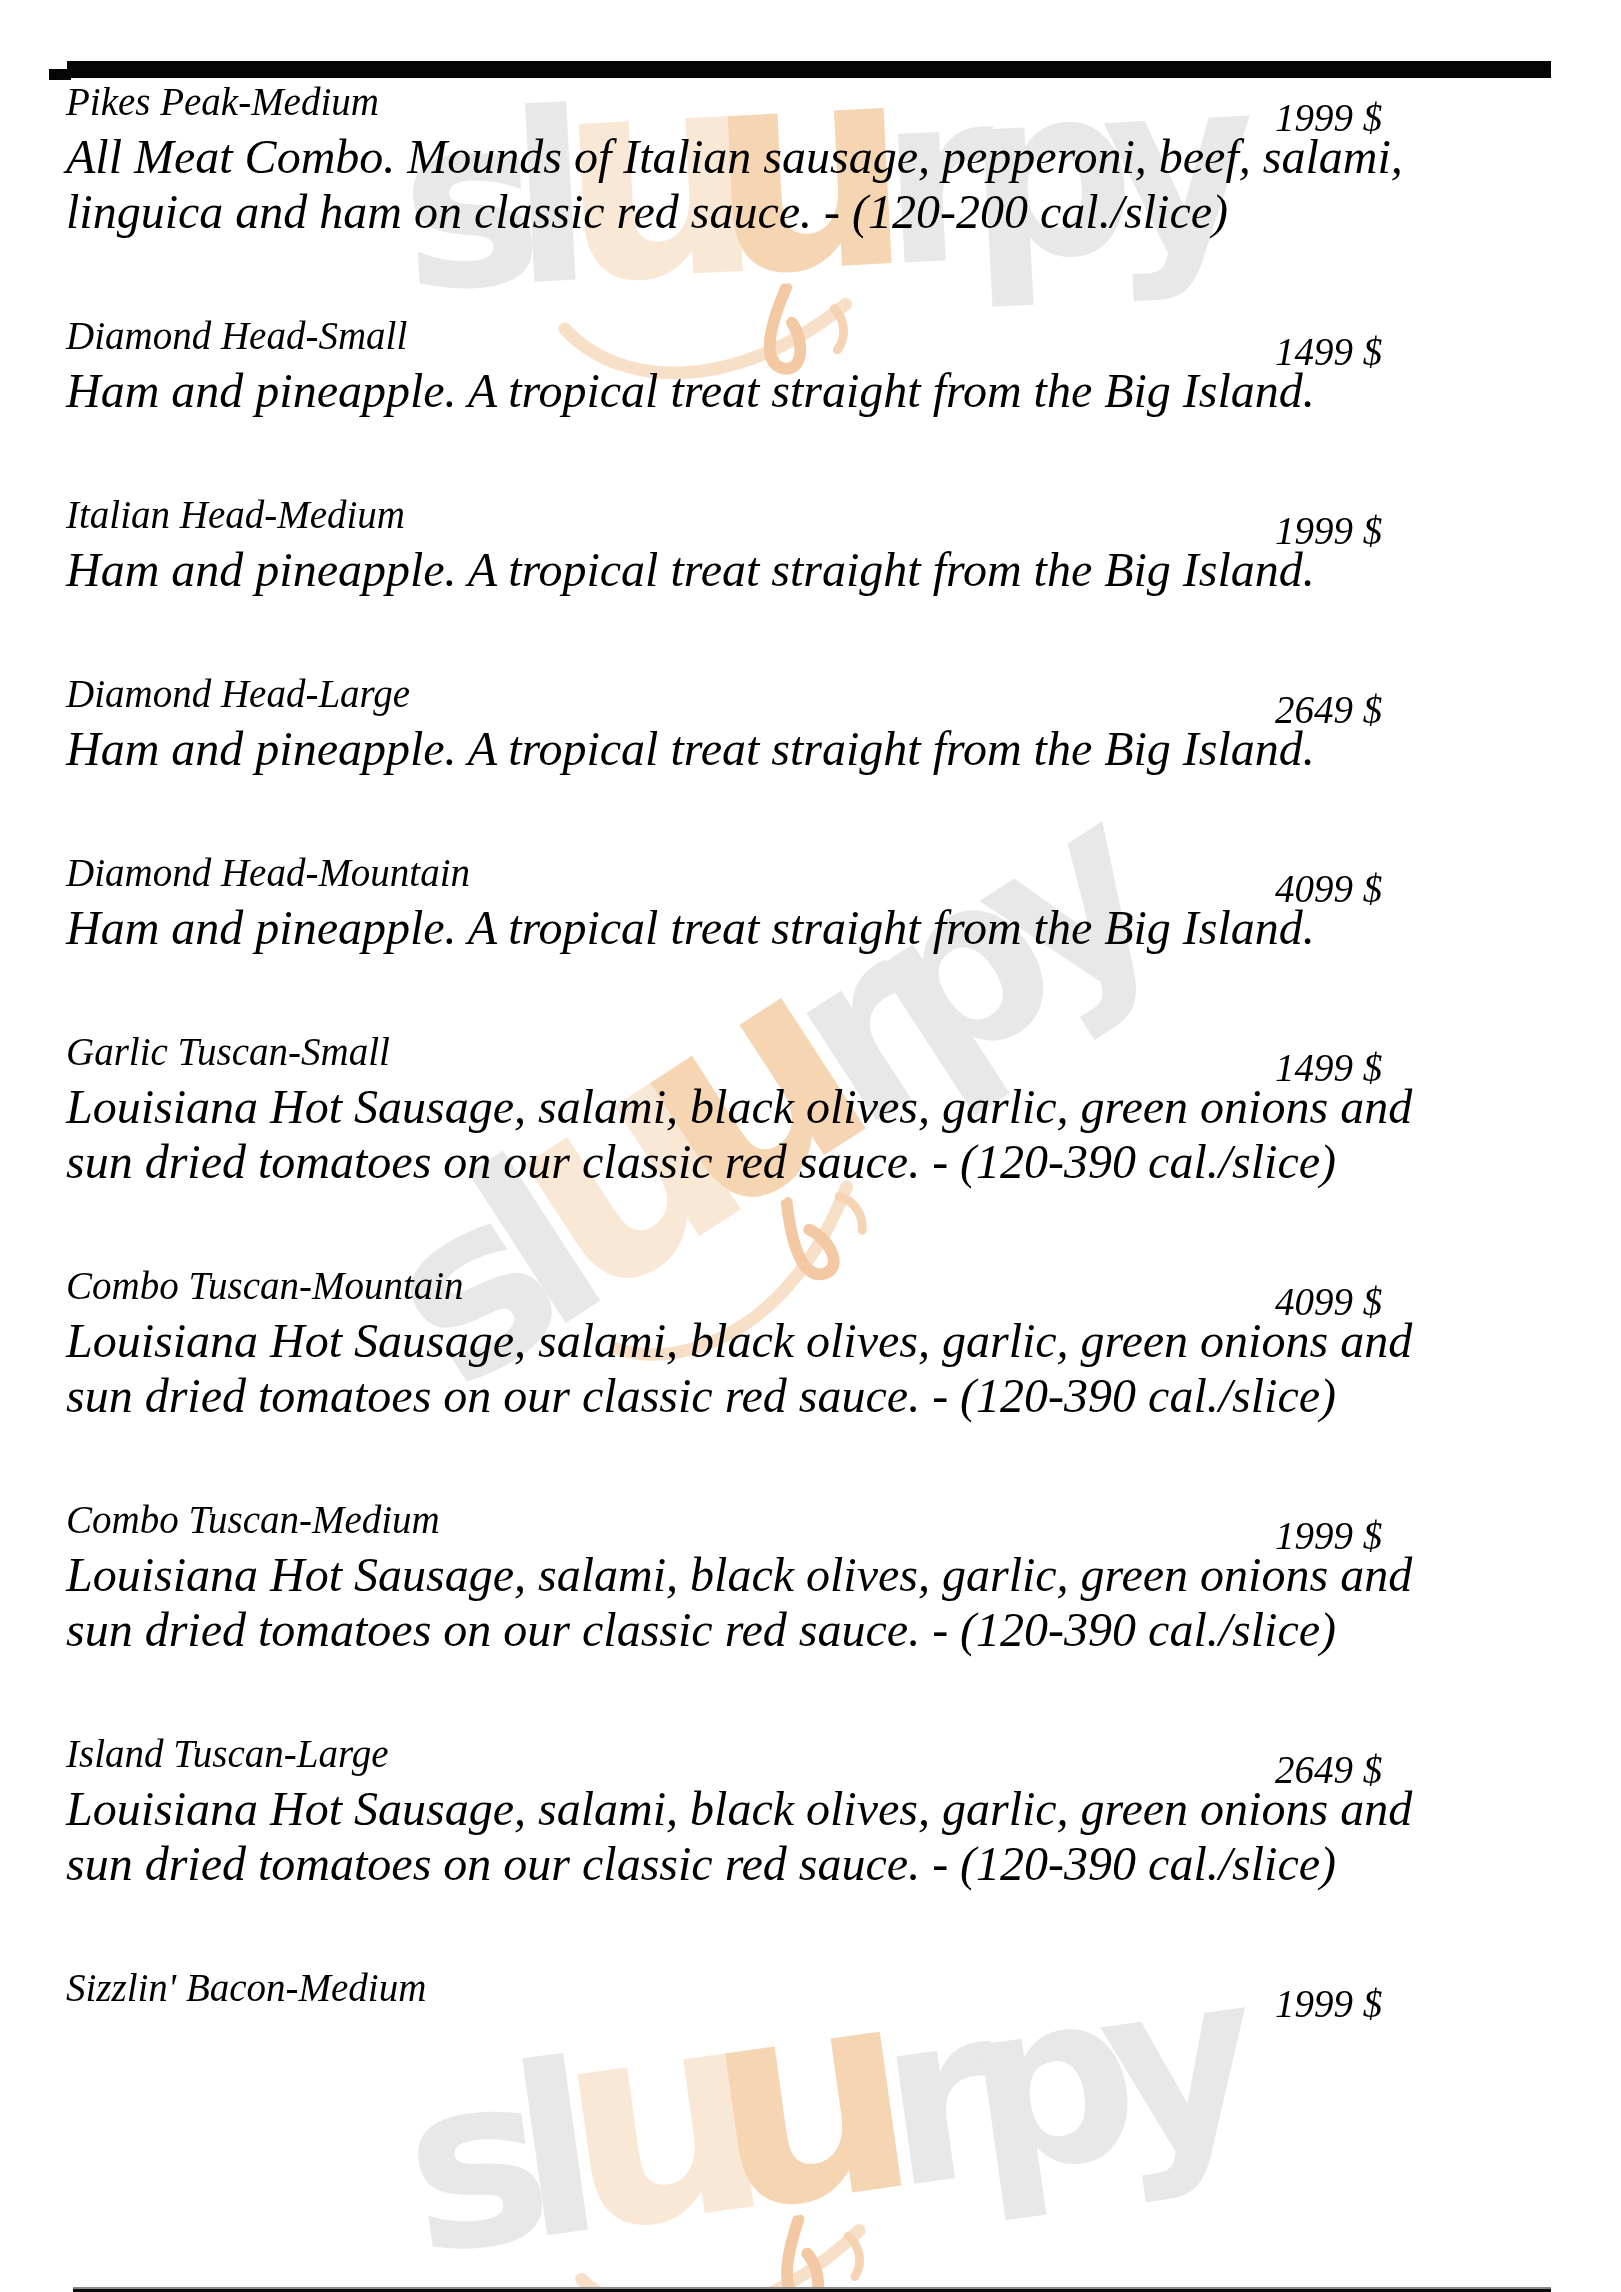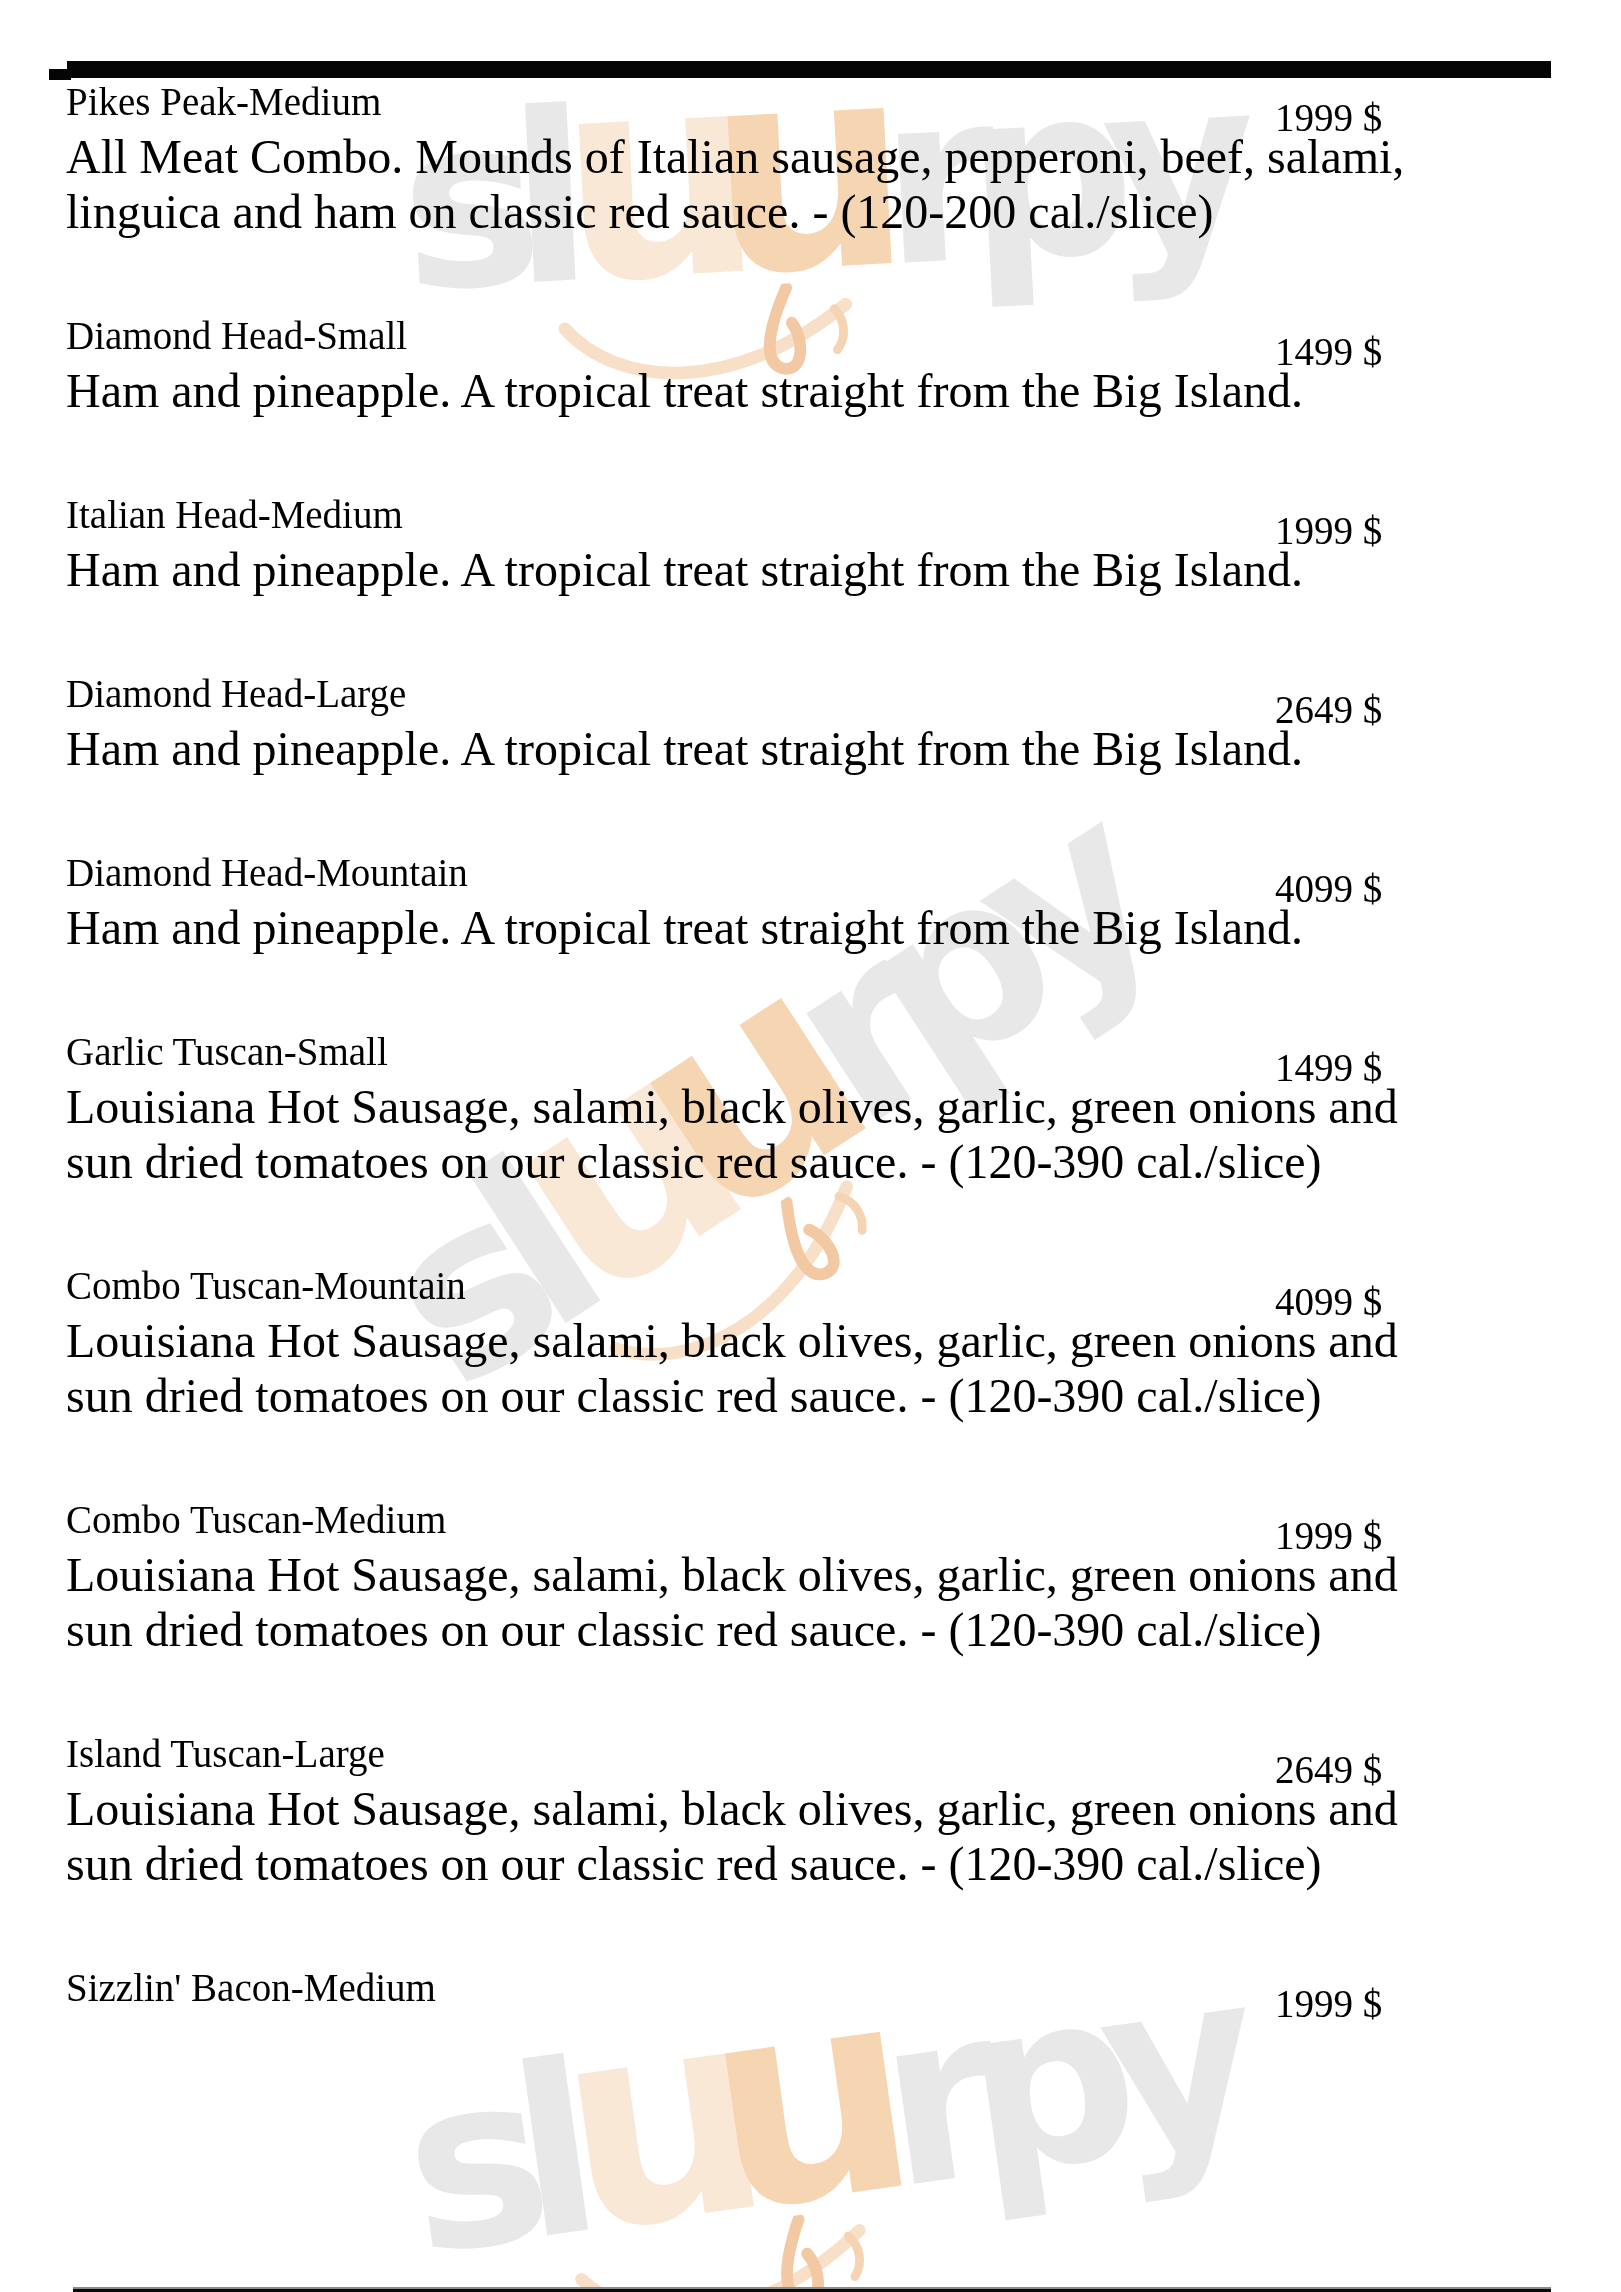--- a/index.html
+++ b/index.html
@@ -45,20 +45,21 @@
   .wm-letter.big{font-size:284px;vertical-align:baseline;}
   .wm-letter.u2{margin-left:-0.08em;}
   .wm-swoosh{display:block;margin:-51px 0 0 147px;}
   .wm1{left:402px;top:19.6px;transform:rotate(-3deg);}
   .wm2{left:353px;top:912px;transform:rotate(-33deg);}
   .wm3{left:407px;top:1946px;transform:rotate(-8deg);}
   
   .menu{
     position:absolute;left:66px;top:0;width:1509px;z-index:2;
     padding-top:74px;
+    font-style:italic;
   }
   .item{position:relative;margin-bottom:69px;}
   .item-row{position:relative;height:55px;}
   .item-name{
     font-size:39px;line-height:55px;white-space:nowrap;
   }
   .item-price{
     position:absolute;left:1209px;top:16px;
     font-size:39px;line-height:55px;white-space:nowrap;
   }

